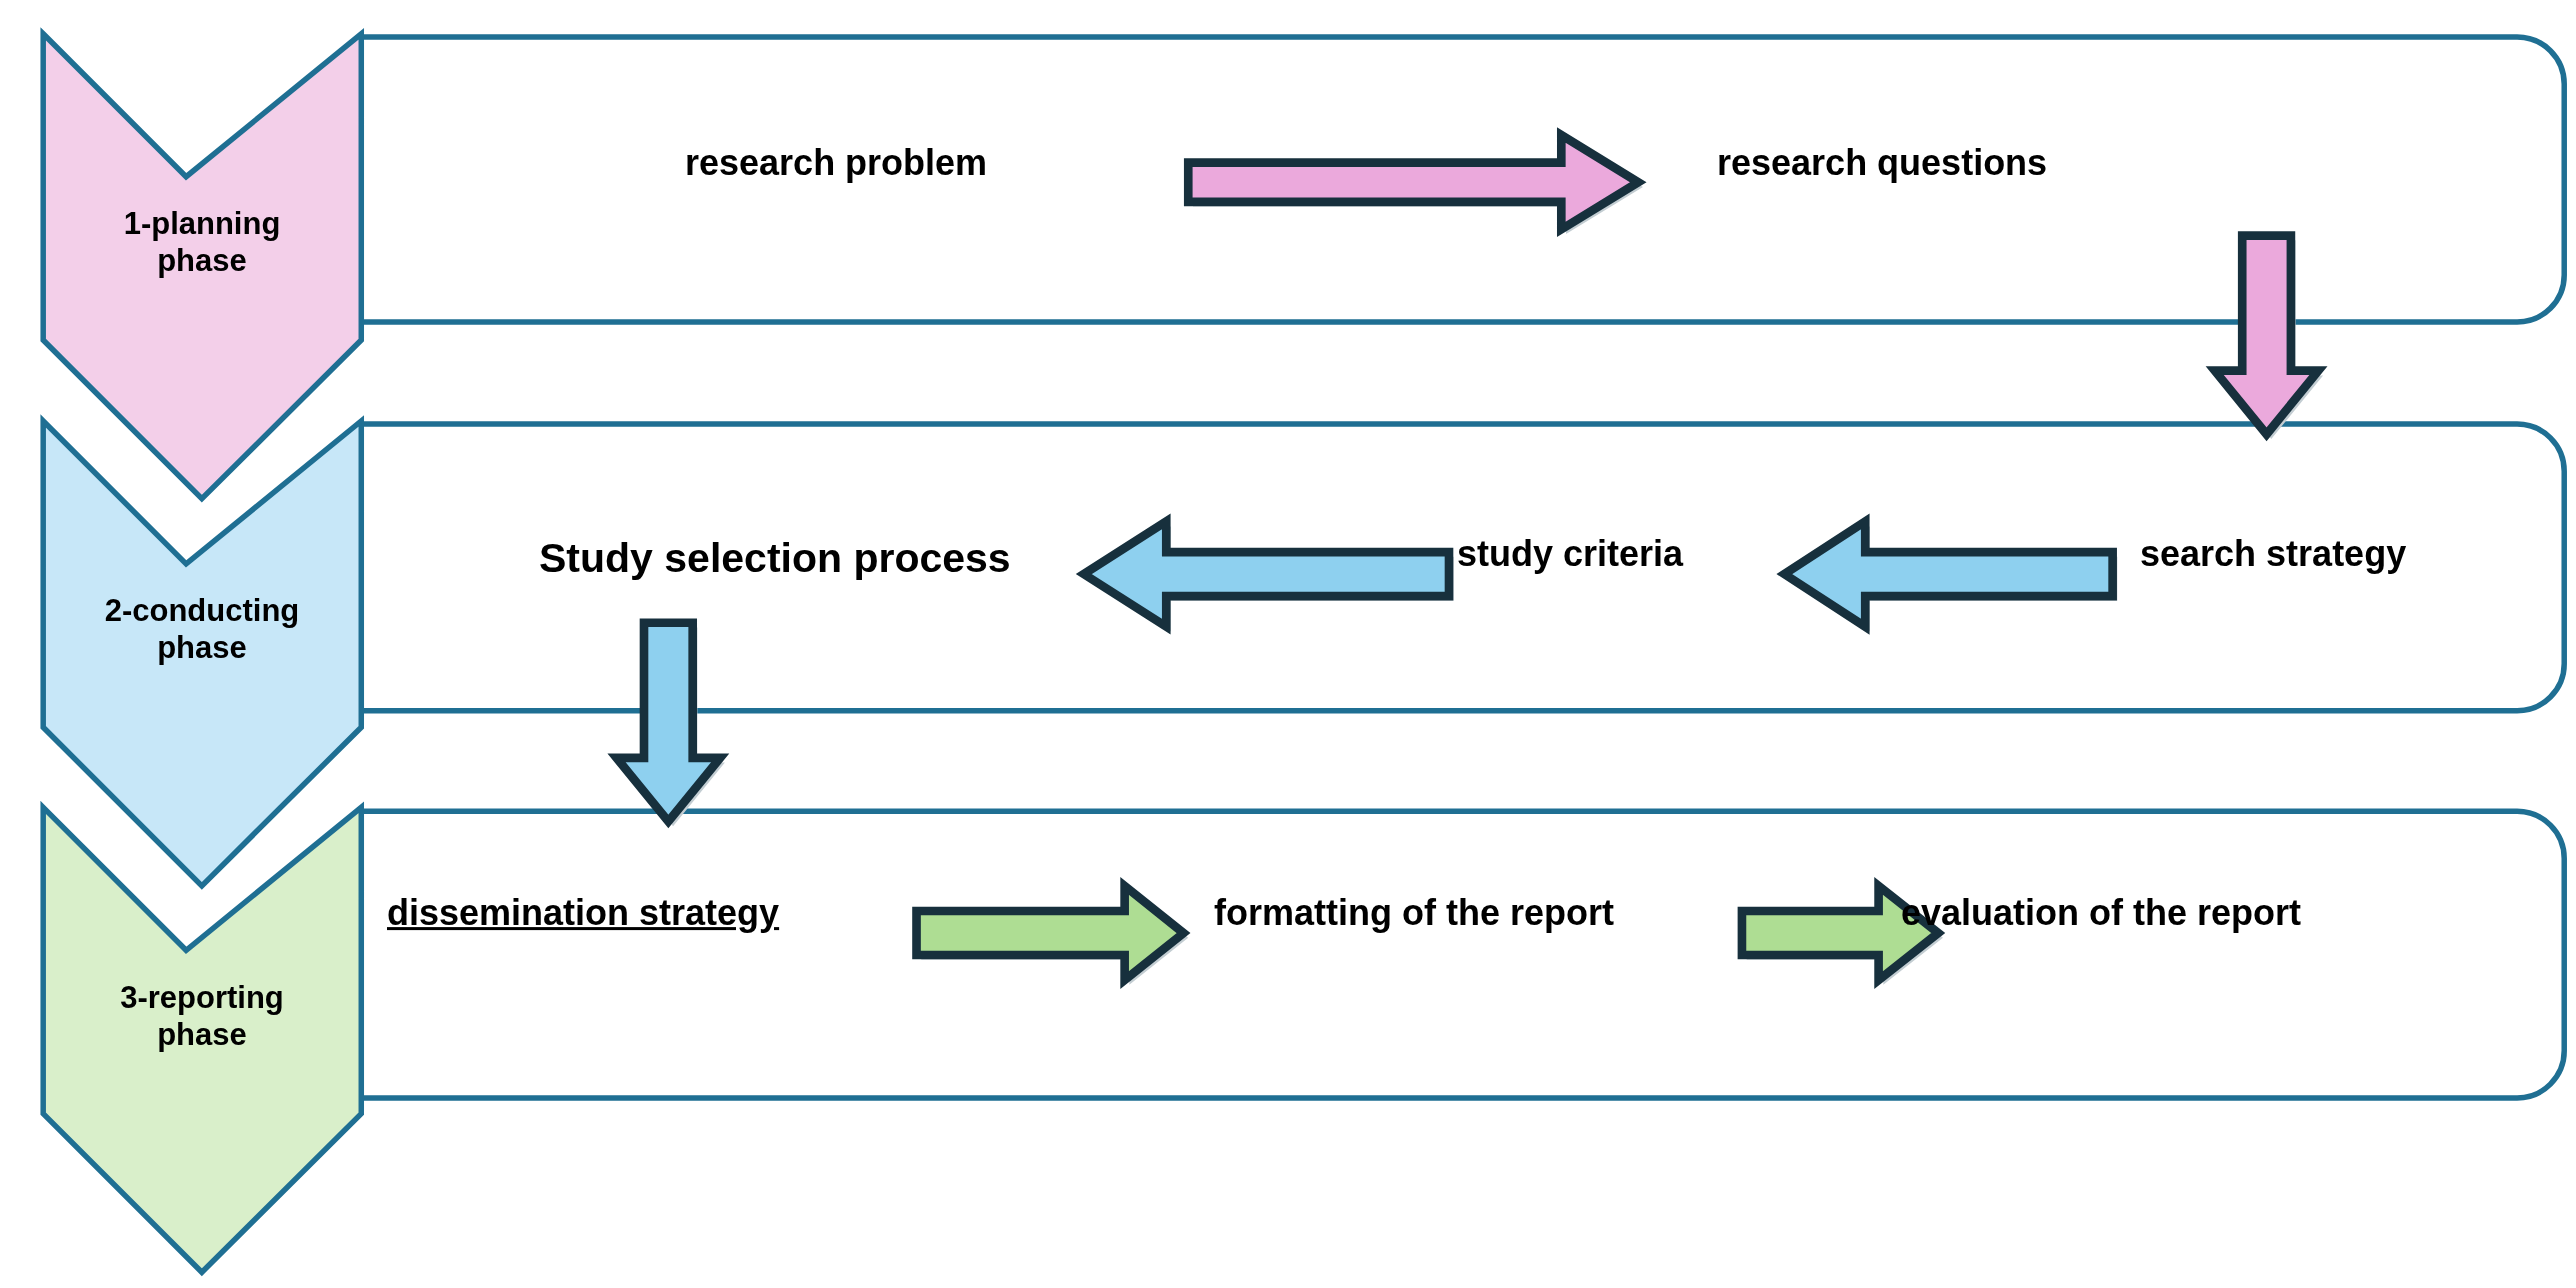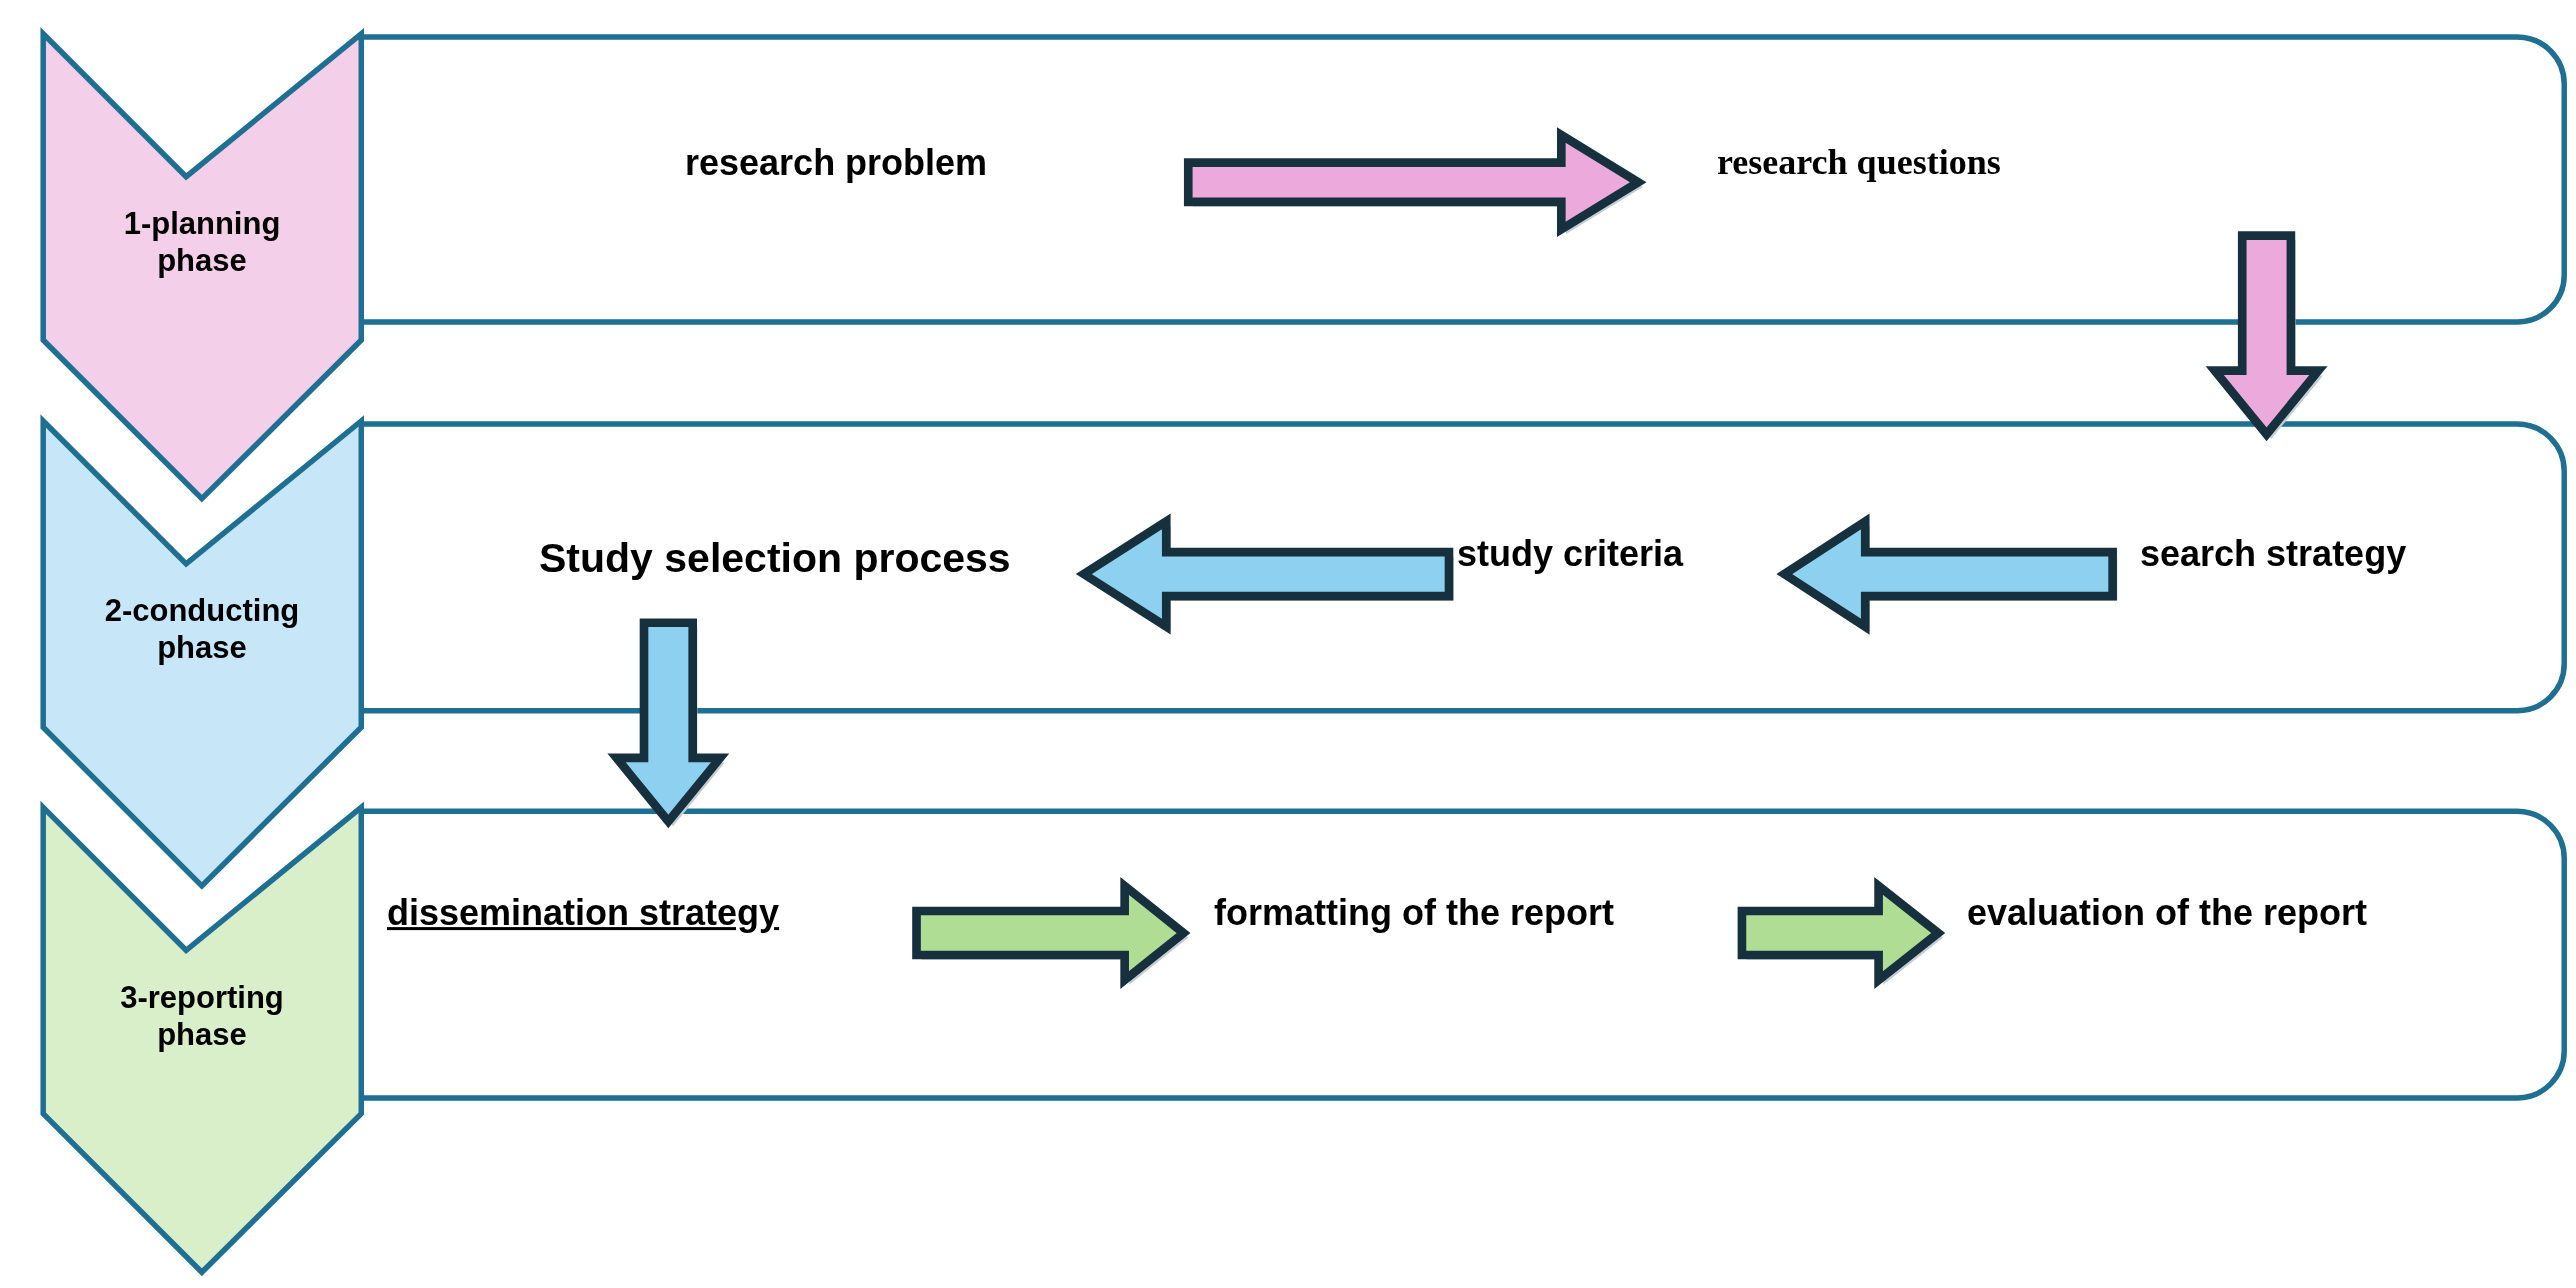--- a/index.html
+++ b/index.html
@@ -72,24 +72,24 @@
   </svg>
 
   <div class="phase-lbl" style="left:37px; top:206px;">1-planning
 phase</div>
   <div class="phase-lbl" style="left:37px; top:593px;">2-conducting
 phase</div>
   <div class="phase-lbl" style="left:37px; top:980px;">3-reporting
 phase</div>
 
   <div class="lbl node-lbl" style="left: 657px; top: 163px; transform: translateY(-50%); margin-left: 28px;">research problem</div>
-  <div class="lbl node-lbl" style="left: 1717px; top: 163px; transform: translateY(-50%); font-family: Liberation Serif, serif;">research questions</div>
+  <div class="lbl node-lbl" style="left: 1717px; top: 163px; transform: translateY(-50%);">research questions</div>
 
   <div class="lbl node-lbl strong" style="left: 539px; top: 552px; transform: translateY(-50%); margin-top: 7px;">Study selection process</div>
   <div class="lbl node-lbl" style="left: 1457px; top: 554px; transform: translateY(-50%);">study criteria</div>
   <div class="lbl node-lbl" style="left: 2140px; top: 554px; transform: translateY(-50%);">search strategy</div>
 
   <div class="lbl node-lbl" style="left: 387px; top: 913px; transform: translateY(-50%); text-decoration: underline;">dissemination strategy</div>
   <div class="lbl node-lbl" style="left: 1214px; top: 913px; transform: translateY(-50%);">formatting of the report</div>
-  <div class="lbl node-lbl" style="left: 1967px; top: 913px; transform: translateY(-50%);">evaluation of the report</div>
+  <div class="lbl node-lbl" style="left: 1901px; top: 913px; transform: translateY(-50%);">evaluation of the report</div>
 
 </div>
 
 
 </body></html>

